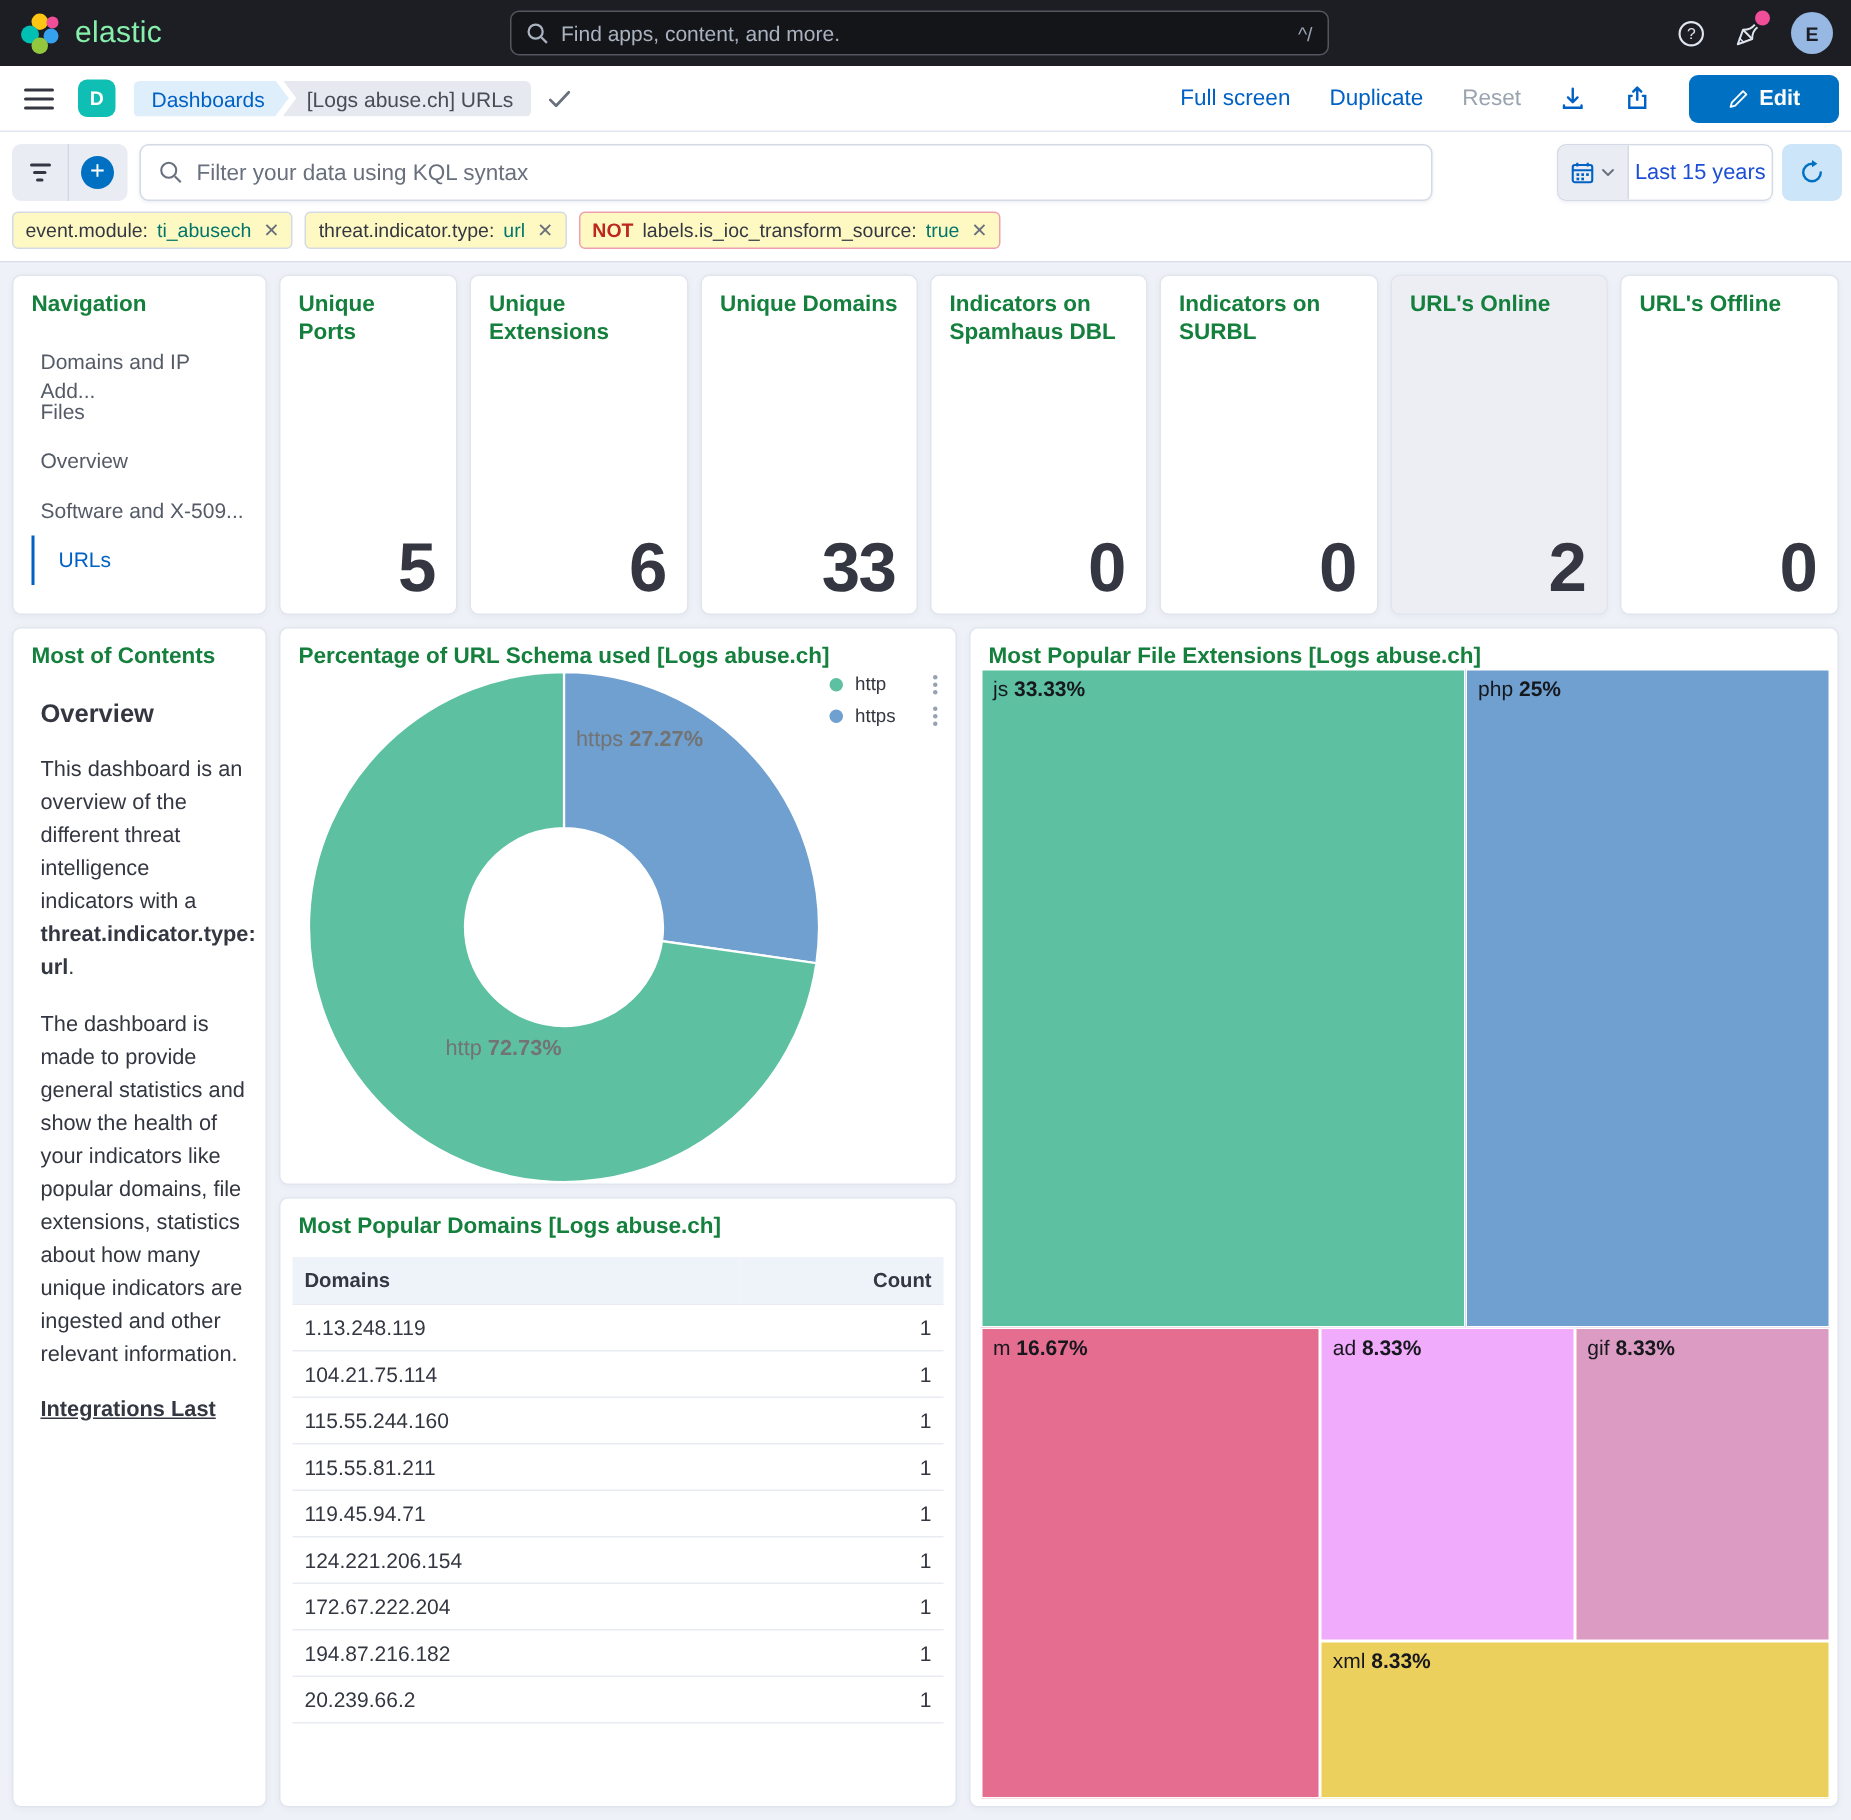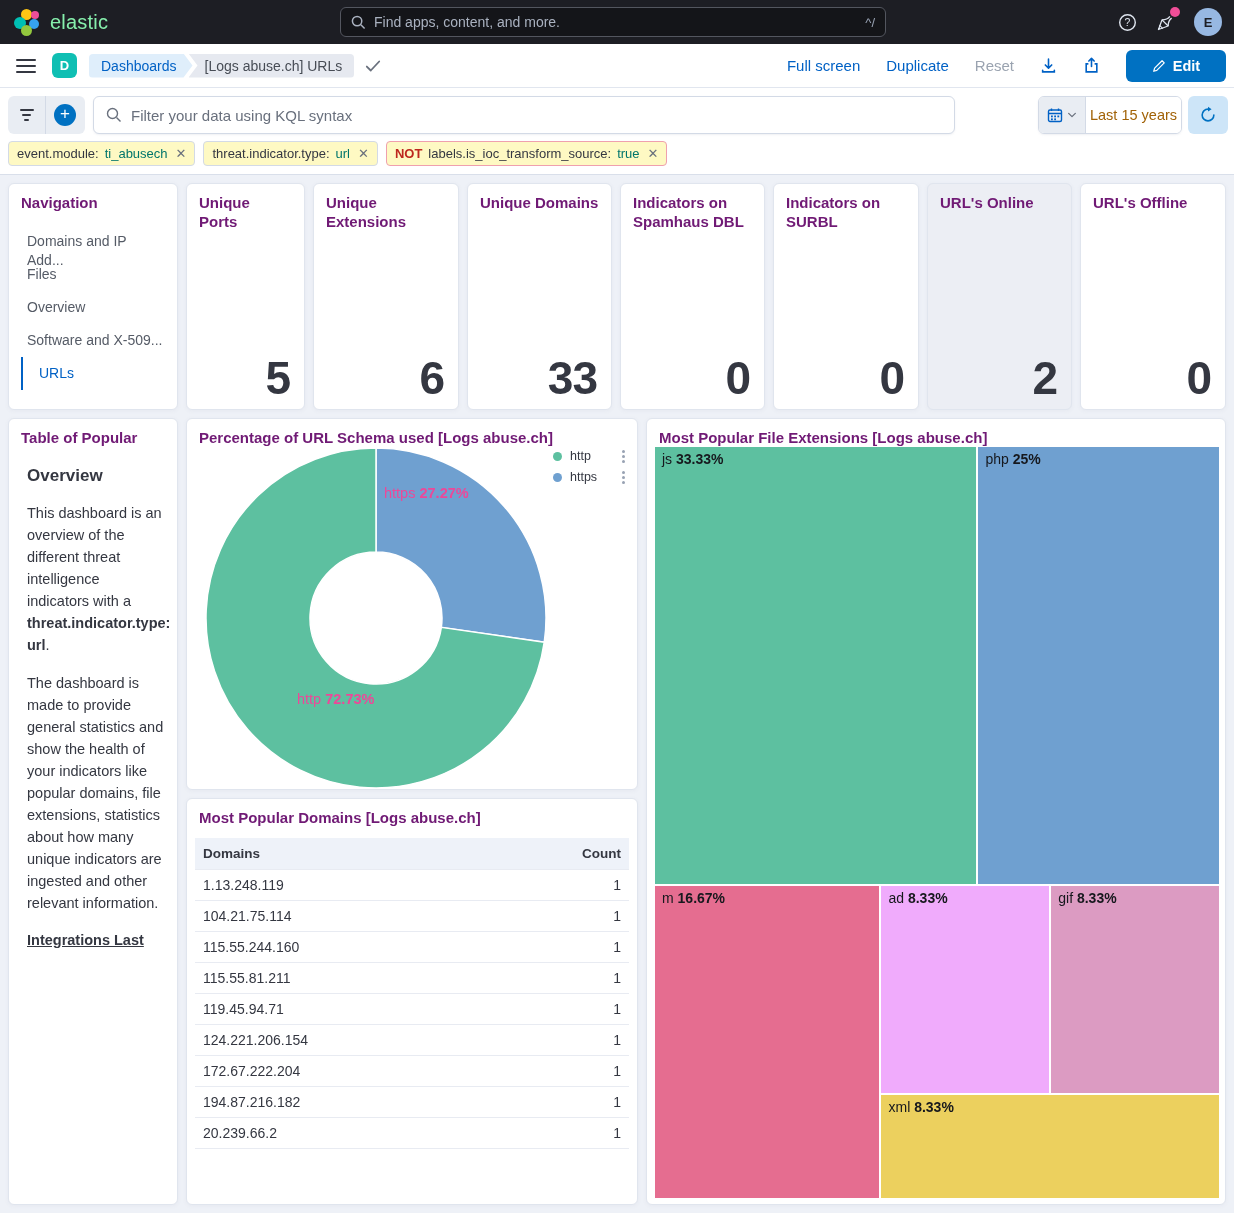--- a/index.html
+++ b/index.html
@@ -45,51 +45,51 @@
   .fb-left-group { position:absolute; left:8px; top:8px; width:77px; height:38px; background:#e9edf3; border-radius:6px; display:flex; }
   .fb-filter-btn { width:38px; height:38px; display:flex; align-items:center; justify-content:center; background:none; border:none; border-right:1px solid #d3dae6; cursor:pointer; }
   .funnel { display:flex; flex-direction:column; gap:3px; align-items:center; }
   .funnel i { height:2px; background:#343741; border-radius:1px; display:block; }
   .fb-add-btn { width:38px; height:38px; display:flex; align-items:center; justify-content:center; background:none; border:none; cursor:pointer; }
   .plus-circle { width:22px; height:22px; border-radius:50%; background:#0071c2; color:#fff; font-size:17px; line-height:20px; text-align:center; font-weight:400; }
   .kql-input { position:absolute; left:93px; top:8px; width:862px; height:38px; background:#fff; border:1px solid #d3dae6; border-radius:6px; display:flex; align-items:center; gap:9px; padding:0 12px; box-shadow:0 1px 2px rgba(152,162,179,.15); }
   .kql-input .ph { color:#69707d; font-size:15px; }
   .date-group { position:absolute; left:1038px; top:8px; width:144px; height:38px; border:1px solid #d3dae6; border-radius:6px; overflow:hidden; display:flex; box-shadow:0 1px 2px rgba(152,162,179,.15); }
   .date-cal { width:47px; background:#e9edf3; border:none; border-right:1px solid #d3dae6; display:flex; align-items:center; justify-content:center; gap:4px; cursor:pointer; }
-  .date-text { flex:1; background:#fff; border:none; font-size:14.5px; color:#a16207; cursor:pointer; font-family:inherit; }
+  .date-text { flex:1; background:#fff; border:none; font-size:14.5px; color:#1d4ed8; cursor:pointer; font-family:inherit; }
   .refresh-btn { position:absolute; left:1188px; top:8px; width:40px; height:38px; background:#cde5f8; border:none; border-radius:6px; display:flex; align-items:center; justify-content:center; cursor:pointer; }
   .pills { position:absolute; left:8px; top:53px; display:flex; gap:8px; }
   .pill { display:flex; align-items:center; gap:6px; background:#fef9c3; border:1px solid #d3dae6; border-radius:4px; padding:4px 8px; font-size:13px; color:#343741; cursor:pointer; }
   .pill.negated { border-color:#efa0ae; }
   .pill .val { color:#00756b; }
   .pill .not { color:#bd271e; font-weight:700; }
   .pill .x { color:#69707d; font-size:13px; margin-left:2px; }
 
   
   .main { position:absolute; left:0; top:175px; width:1234px; height:1038px; }
   .panel { position:absolute; background:#fff; border:1px solid #e0e5ee; border-radius:6px; box-shadow:0 1px 4px rgba(100,110,130,.06); }
-  .panel-title { font-size:15px; font-weight:700; color:#701a75; padding:10px 12px 4px; line-height:1.25; }
+  .panel-title { font-size:15px; font-weight:700; color:#15803d; padding:10px 12px 4px; line-height:1.25; }
 
   .nav-panel { left:8px; top:8px; width:170px; height:227px; }
   .nav-items { margin-top:8px; }
   .nav-item { display:block; font-size:14px; color:#555b66; padding:7px 12px 7px 18px; cursor:pointer; height:33px; line-height:19px; }
   .nav-item.active { color:#0061c5; border-left:2px solid #0061c5; padding-left:16px; margin-left:12px; width:auto; padding-right:4px; }
 
   .metric { }
   .metric.highlight { background:#eceef4; }
   .metric .value { position:absolute; right:14px; bottom:4px; font-size:46px; font-weight:700; color:#343741; letter-spacing:-1px; }
 
   .toc-panel { left:8px; top:243px; width:170px; height:787px; overflow:hidden; }
   .toc-h { font-size:17px; font-weight:700; margin:14px 12px 0 18px; }
   .toc-p { font-size:14.5px; line-height:22px; color:#343741; margin:16px 12px 0 18px; }
   .toc-link { display:inline-block; font-size:14.5px; font-weight:700; text-decoration:underline; color:#343741; margin:18px 12px 0 18px; cursor:pointer; }
 
   .donut-panel { left:186px; top:243px; width:452px; height:372px; }
   .donut-svg { position:absolute; left:4px; top:26px; }
-  .donut-label { position:absolute; font-size:14.5px; color:#ec4899; white-space:nowrap; }
+  .donut-label { position:absolute; font-size:14.5px; color:#737373; white-space:nowrap; }
   .donut-label b { font-weight:700; }
   .dl-0 { left:110px; top:272px; }  
   .dl-1 { left:197px; top:66px; }   
   .legend { position:absolute; right:12px; top:30px; display:flex; flex-direction:column; gap:7px; }
   .legend-row { display:flex; align-items:center; gap:8px; cursor:pointer; }
   .legend-dot { width:9px; height:9px; border-radius:50%; }
   .legend-label { font-size:12.5px; color:#343741; min-width:36px; }
   .dots3 { display:flex; flex-direction:column; gap:2px; margin-left:8px; }
   .dots3 i { width:3px; height:3px; border-radius:50%; background:#98a2b3; display:block; }
 
@@ -298,21 +298,21 @@
         <div class="panel-title">URL's Online</div>
         <div class="value">2</div>
       </section>
       <section class="panel metric" style="left: 1080px; top: 8px; width: 146px; height: 227px;">
         <div class="panel-title">URL's Offline</div>
         <div class="value">0</div>
       </section>
     </div>
 
   <section class="panel toc-panel">
-    <div class="panel-title">Table of Popular</div>
+    <div class="panel-title">Most of Contents</div>
     <div class="toc-h">Overview</div>
     <p class="toc-p"><span>This dashboard is an overview of the different threat intelligence indicators with a </span><b>threat.indicator.type: url</b><span>.</span></p>
     <p class="toc-p">The dashboard is made to provide general statistics and show the health of your indicators like popular domains, file extensions, statistics about how many unique indicators are ingested and other relevant information.</p>
     <a class="toc-link">Integrations Last</a>
   </section>
 
   <section class="panel donut-panel">
     <div class="panel-title">Percentage of URL Schema used [Logs abuse.ch]</div>
     <svg class="donut-svg" width="380" height="344" id="donut-svg">
         <path d="M185,3 A170,170 0 0 1 353.27378844151593,197.16468753242907 L250.32982374788264,182.38158457141364 A66,66 0 0 0 185,107 Z" fill="#6fa0d0" stroke="#fff" stroke-width="1.5"></path>

